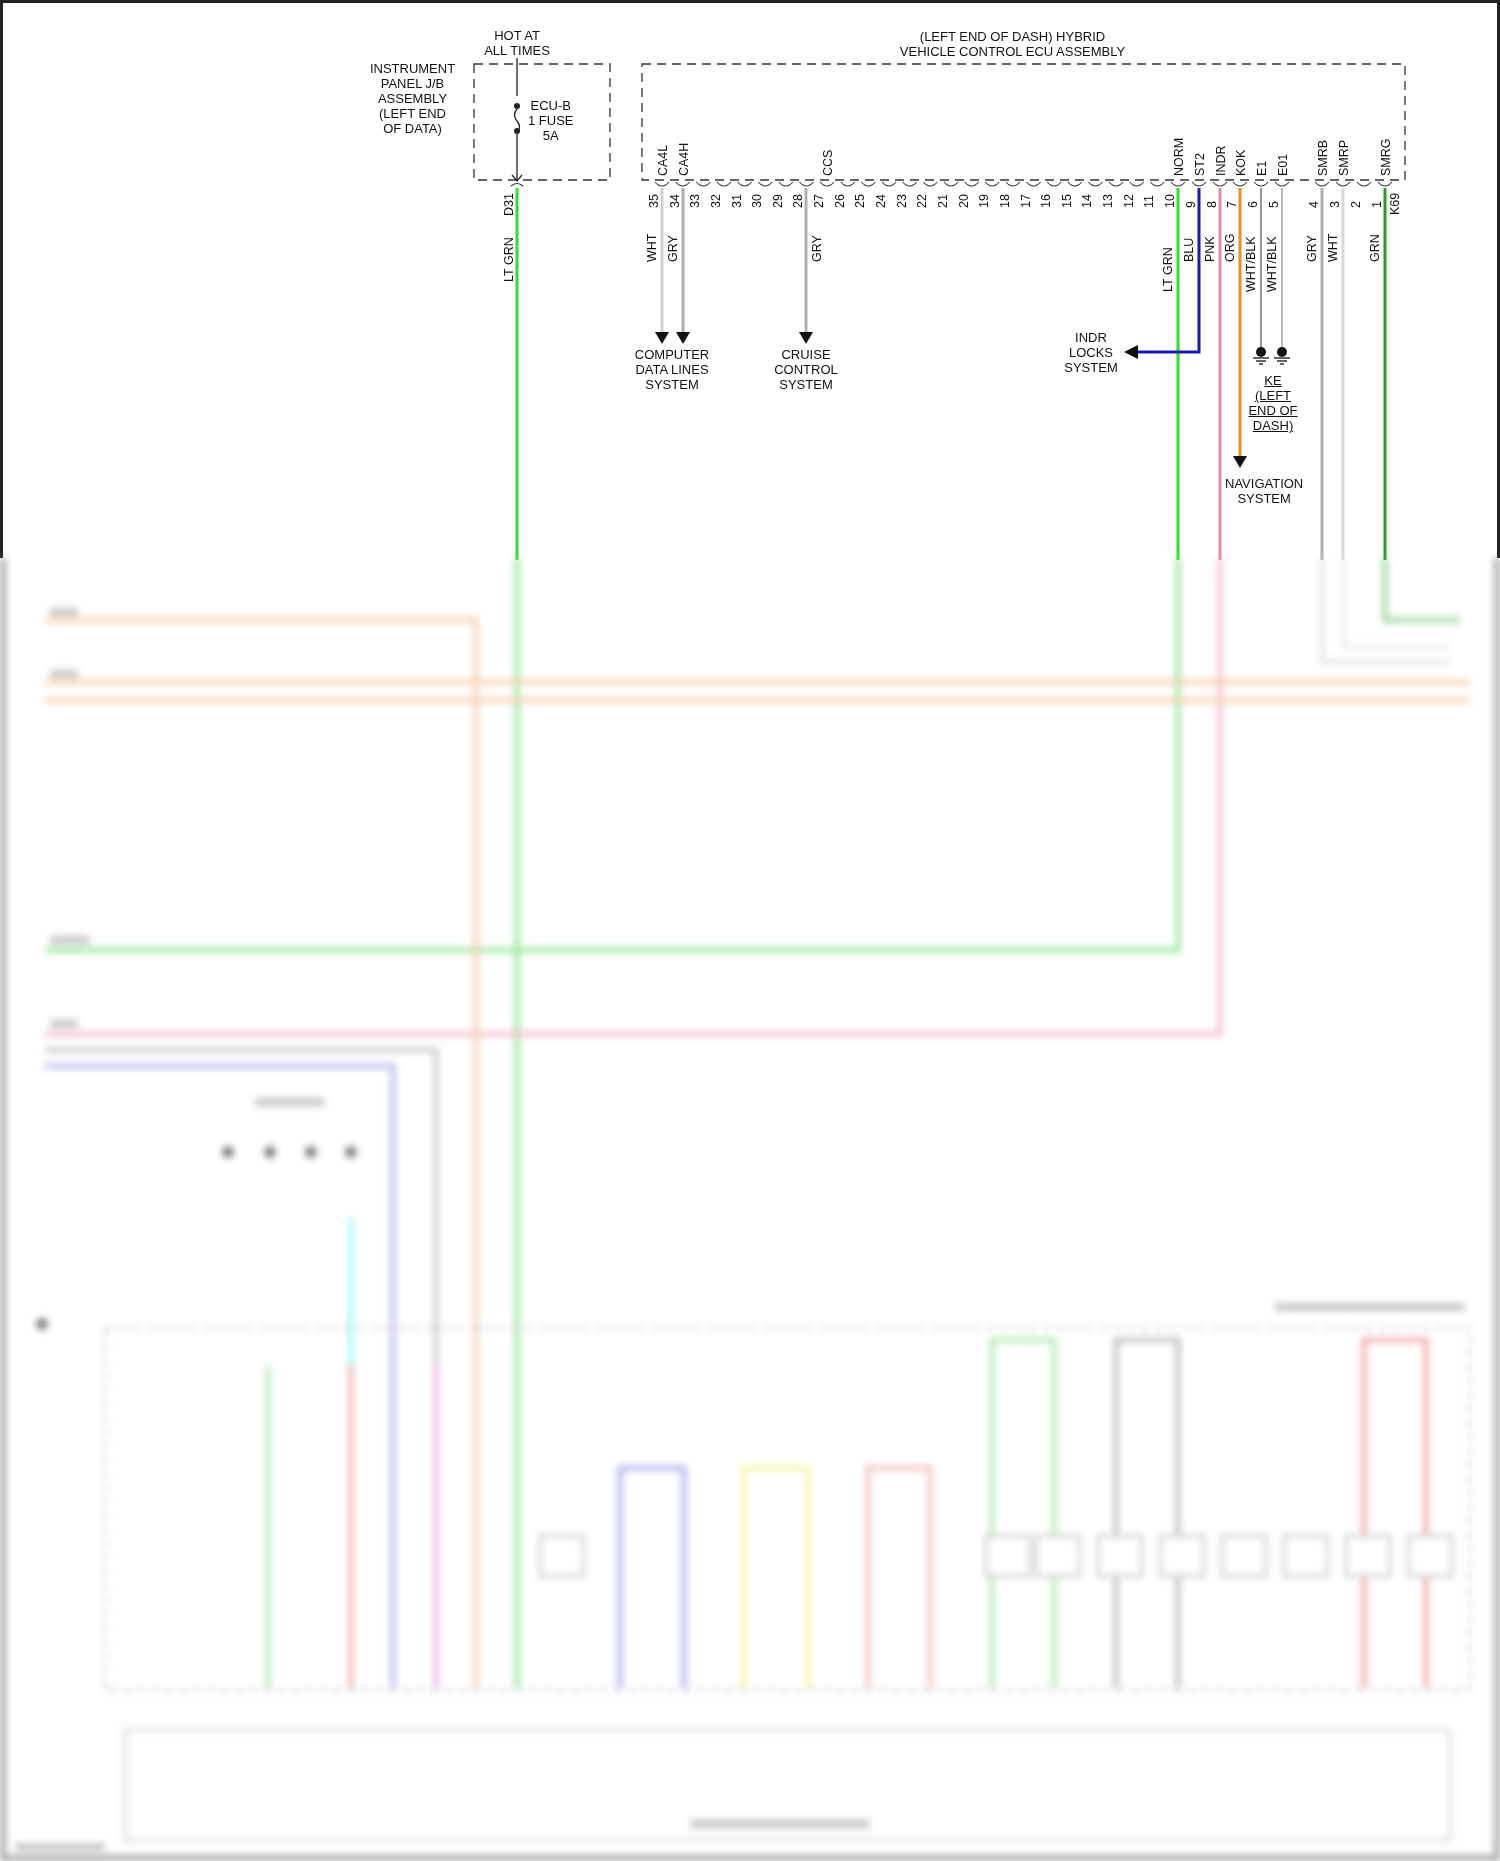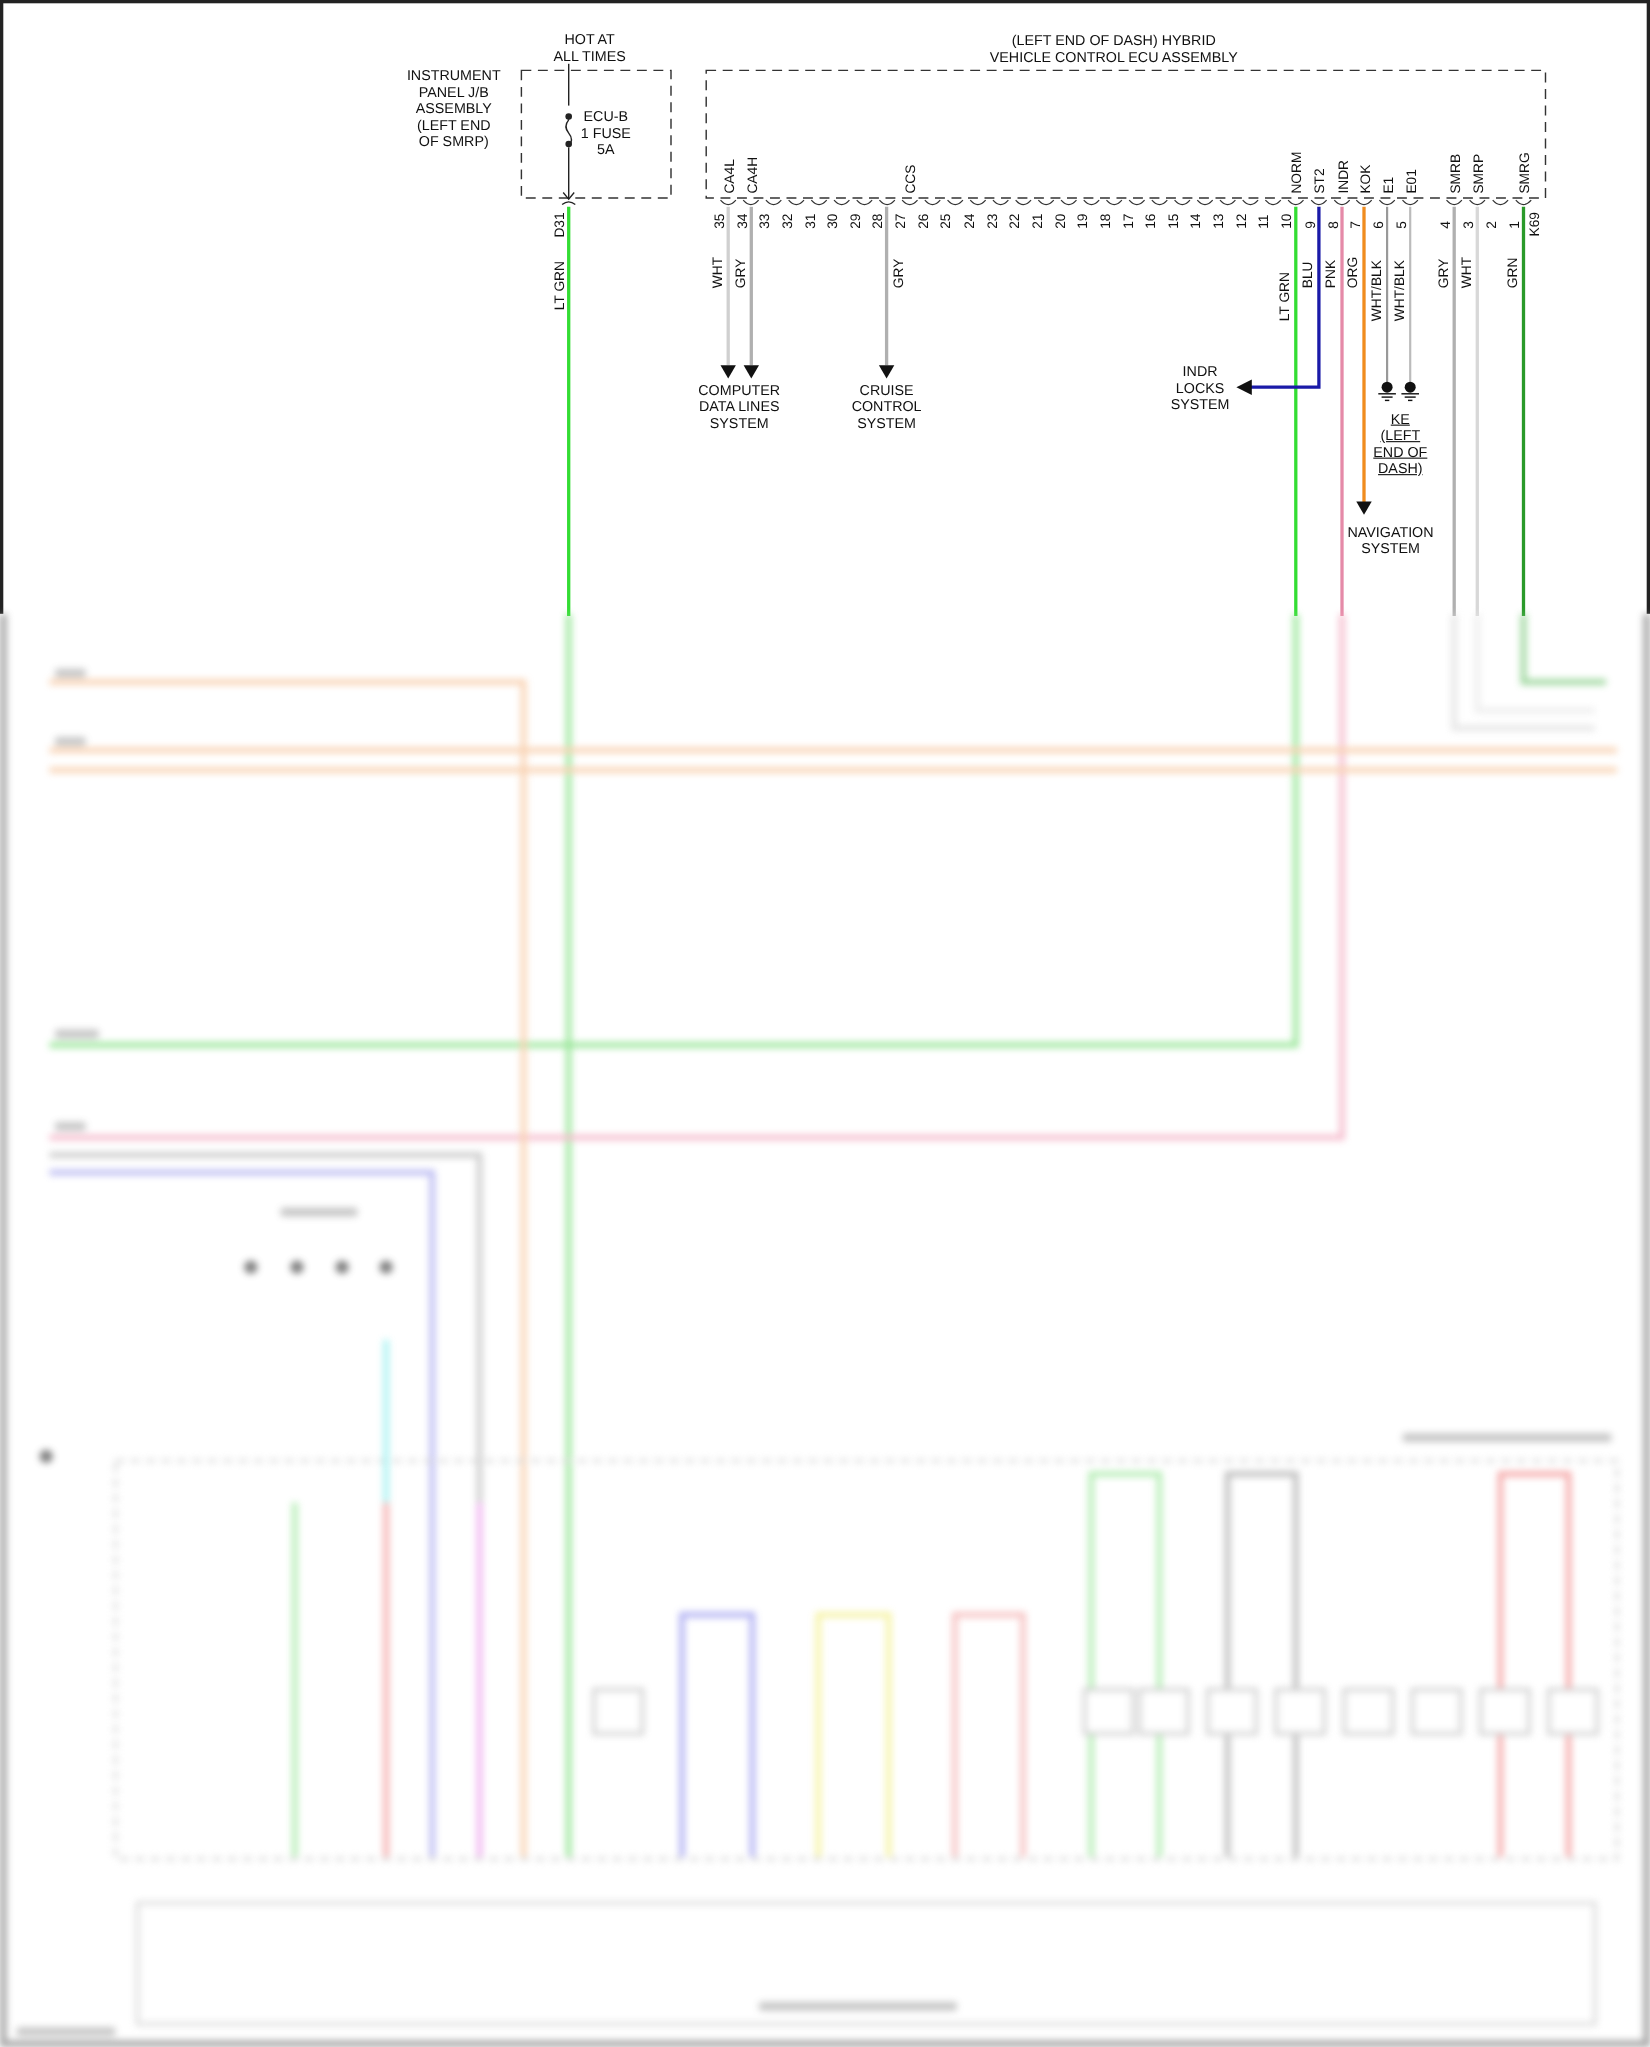--- a/index.html
+++ b/index.html
@@ -104,30 +104,30 @@
     <line x1="1277" y1="361" x2="1287" y2="361" stroke="#111" stroke-width="1.3"></line>
     <line x1="1280" y1="364" x2="1284" y2="364" stroke="#111" stroke-width="1.3"></line>
   </g>
 
   <line x1="1322" y1="188" x2="1322" y2="560" stroke="#b0b0b0" stroke-width="3"></line>
   <line x1="1343" y1="188" x2="1343" y2="560" stroke="#d8d8d8" stroke-width="3"></line>
 
   <line x1="1385" y1="188" x2="1385" y2="560" stroke="#2a9a2a" stroke-width="3"></line>
 </svg>
 
-<div class="lbl" style="left:489px;top:28px;width:94px;">
+<div class="lbl" style="left:470px;top:28px;width:94px;">
   <div>HOT AT</div>
     <div>ALL TIMES</div>
 </div>
 <div class="lbl lbl-r" style="left:360px;top:61px;width:105px;">
   <div>INSTRUMENT</div>
   <div>PANEL J/B</div>
   <div>ASSEMBLY</div>
   <div>(LEFT END</div>
-  <div>OF SMRP)</div>
+  <div>OF DATA)</div>
 </div>
 <div class="lbl lbl-l" style="left:528px;top:98px;">
   <div>ECU-B</div>
   <div>1 FUSE</div>
   <div>5A</div>
 </div>
 <div class="vt" style="left:502px;top:216px;">D31</div>
 <div class="vt" style="left:502px;top:282px;">LT GRN</div>
 
 <div class="lbl" style="left:880px;top:29px;width:265px;">

